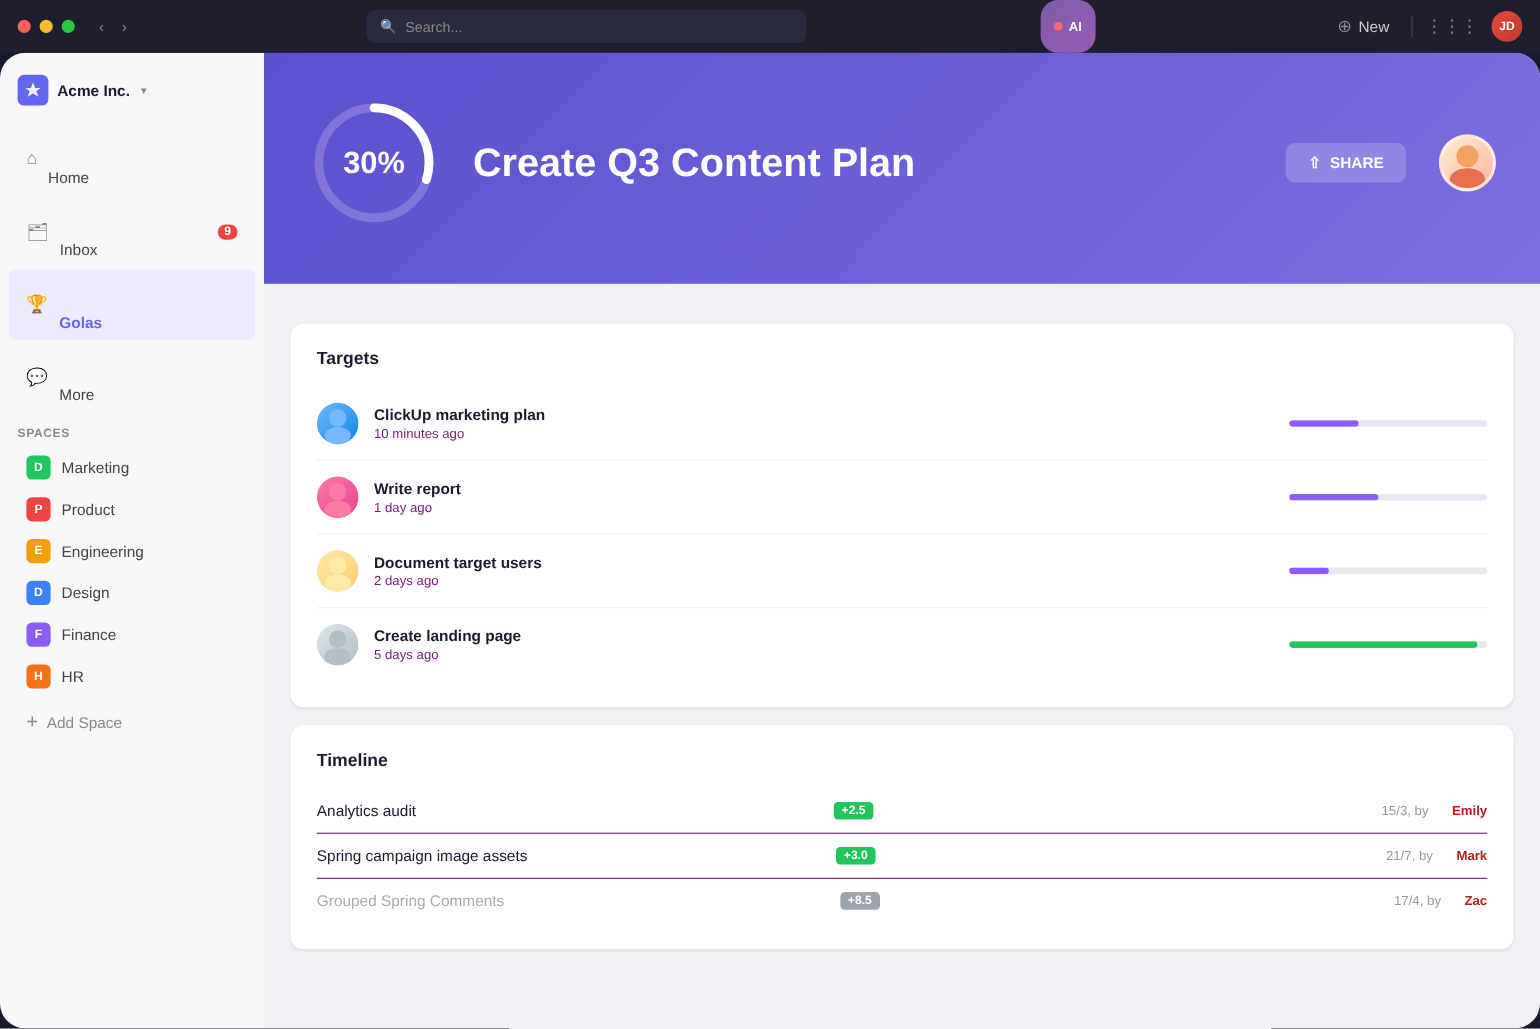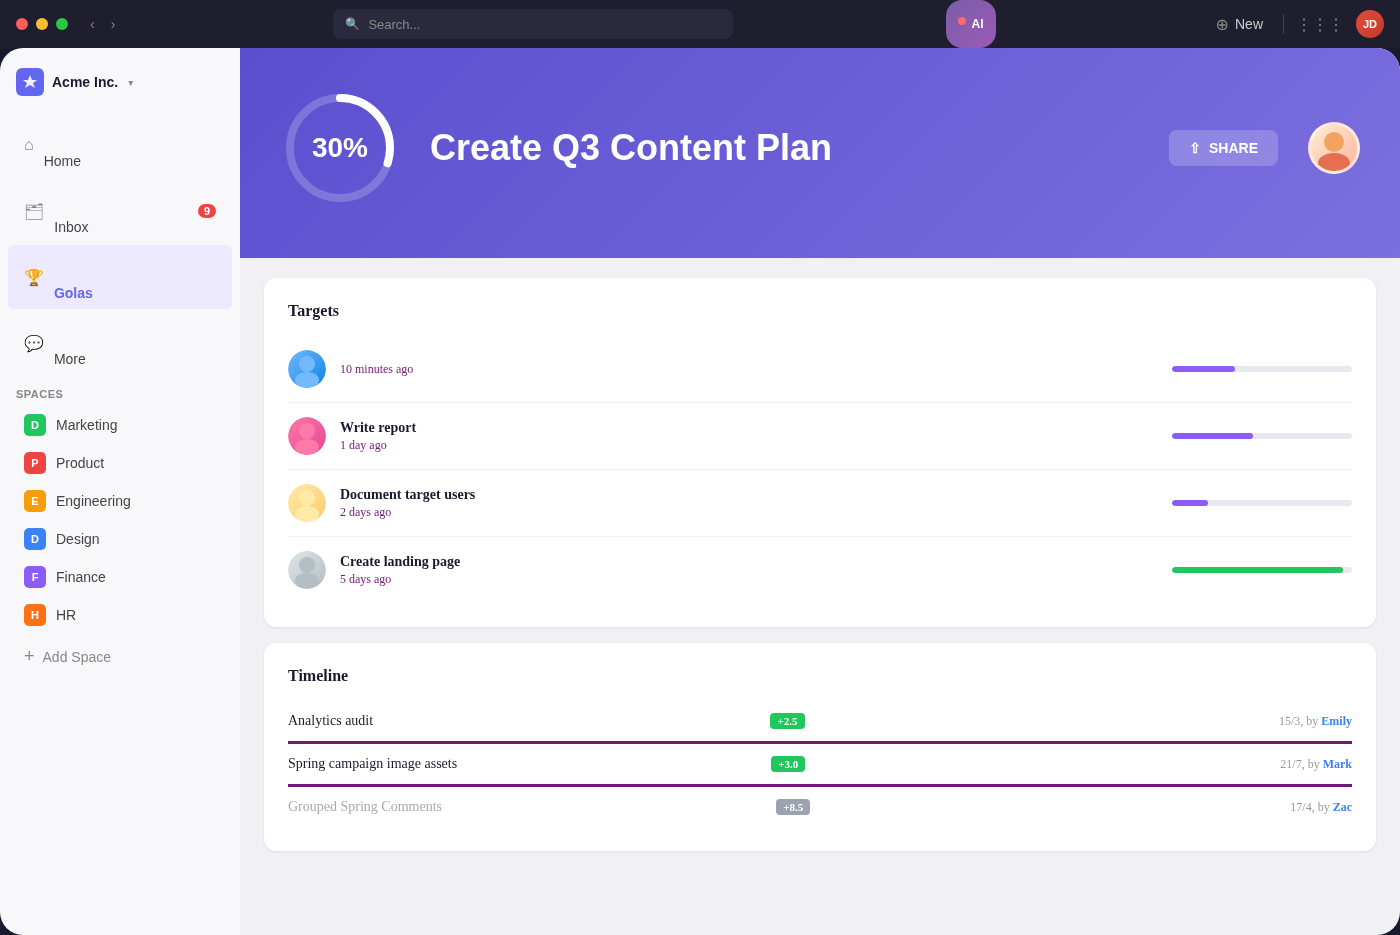--- a/index.html
+++ b/index.html
@@ -38,21 +38,21 @@
     }
     .search-icon-sym { color: #888; font-size: 12px; }
     .ai-badge {
       background: linear-gradient(135deg, #7b5ea7, #9b59b6);
       border-radius: 16px;
       padding: 17px 12px;
       color: white;
       font-size: 12px;
       font-weight: 600;
       display: flex;
-      align-items: flex-start;
+      align-items: center;
       gap: 6px;
       cursor: pointer;
     }
     .ai-dot { width: 8px; height: 8px; background: #ff6b6b; border-radius: 50%; }
     .topbar-right { display: flex; align-items: center; gap: 12px; margin-left: auto; }
     .new-btn {
       display: flex;
       align-items: center;
       gap: 6px;
       background: transparent;
@@ -215,21 +215,21 @@
     .header-user-avatar {
       width: 52px; height: 52px; border-radius: 50%;
       background: linear-gradient(135deg, #ffecd2, #fcb69f);
       border: 3px solid rgba(255,255,255,0.5);
       overflow: hidden;
       display: flex; align-items: center; justify-content: center;
       flex-shrink: 0;
     }
 
     
-    .content-panels { padding: 20px 24px; display: flex; flex-direction: column; gap: 16px; font-family: Liberation Serif, serif; }
+    .content-panels { padding: 36px 24px; display: flex; flex-direction: column; gap: 16px; }
 
     .panel {
       background: white;
       border-radius: 12px;
       padding: 24px;
       box-shadow: 0 1px 3px rgba(0,0,0,0.08);
     }
     .panel-title {
       font-size: 16px;
       font-weight: 700;
@@ -270,38 +270,38 @@
     .progress-bar-fill {
       height: 100%;
       border-radius: 3px;
     }
 
     
     .timeline-item {
       display: flex;
       align-items: center;
       padding: 12px 0;
-      border-bottom: 3px solid #701a75;
+      border-bottom: 1px solid #701a75;
     }
     .timeline-item:last-child { border-bottom: none; }
     .timeline-name { font-size: 14px; font-weight: 500; color: #1a1a2e; flex: 1; }
     .timeline-name.muted { color: #aaa; }
     .timeline-tag {
       display: inline-flex;
       align-items: center;
       background: #22c55e;
       color: white;
       font-size: 11px;
       font-weight: 700;
       padding: 2px 7px;
       border-radius: 4px;
       margin-left: 8px;
     }
     .timeline-meta { font-size: 12px; color: #999; }
-    .timeline-meta strong { color: #3b82f6; font-weight: 600; }
+    .timeline-meta strong { color: #b91c1c; font-weight: 600; margin-left: 18px; }
 
     
     ::-webkit-scrollbar { width: 6px; }
     ::-webkit-scrollbar-track { background: transparent; }
     ::-webkit-scrollbar-thumb { background: #ddd; border-radius: 3px; }
 
     
     .face-1 { background: linear-gradient(135deg, #74b9ff, #0984e3); }
     .face-2 { background: linear-gradient(135deg, #fd79a8, #e84393); }
     .face-3 { background: linear-gradient(135deg, #ffeaa7, #fdcb6e); }
@@ -436,20 +436,21 @@
         <div class="target-item">
           <div class="target-avatar">
             <div class="avatar-img face-1" style="width:38px;height:38px;">
               <svg width="38" height="38" viewBox="0 0 38 38">
                 <circle cx="19" cy="14" r="8" fill="#74b9ff"></circle>
                 <ellipse cx="19" cy="30" rx="12" ry="8" fill="#74b9ff"></ellipse>
               </svg>
             </div>
           </div>
           <div class="target-info">
+            <div class="target-name">ClickUp marketing plan</div>
             <div class="target-time">10 minutes ago</div>
           </div>
           <div class="progress-bar-container">
             <div class="progress-bar-track">
               <div class="progress-bar-fill" style="width:35%;background:#8b5cf6;"></div>
             </div>
           </div>
         </div>
 
         <div class="target-item">

